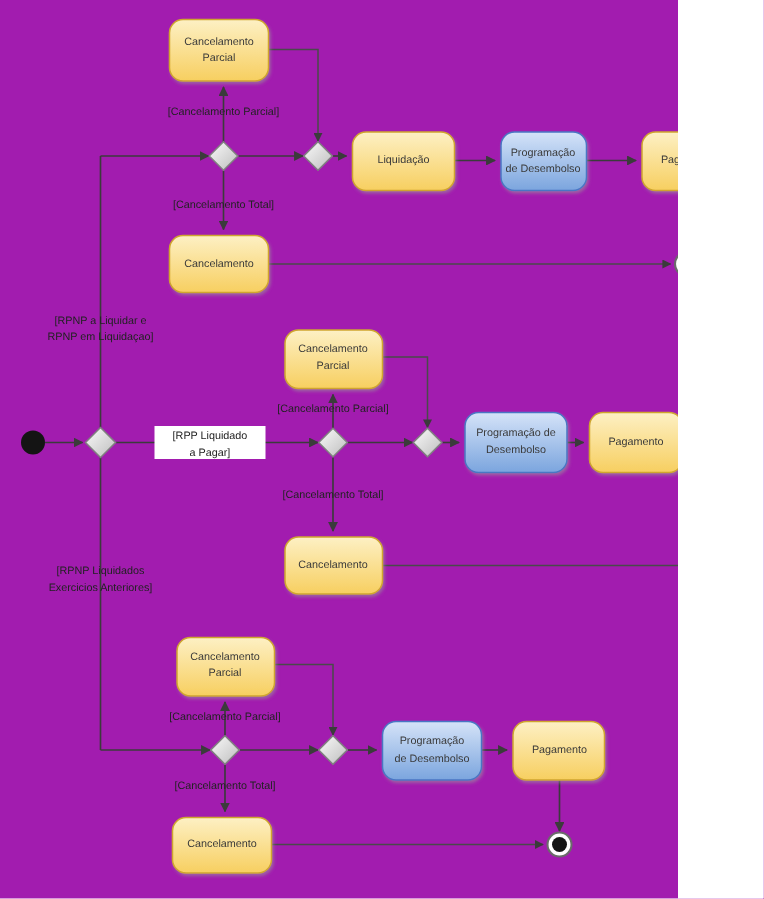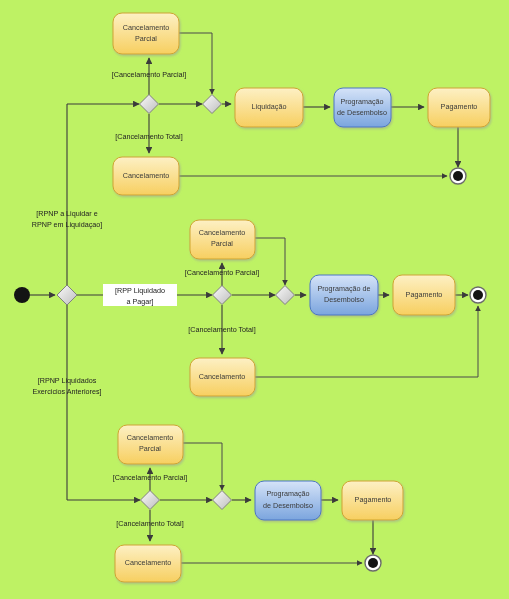--- a/index.html
+++ b/index.html
@@ -2,23 +2,23 @@
 <html><head>
 <meta charset="utf-8">
 <style>
   html, body {
     margin: 0;
     padding: 0;
     background: #ffffff;
   }
   #diagram-root {
     position: relative;
-    width: 509px;
+    width: 452px;
     height: 599px;
-    background: #bef264;
+    background: #a21caf;
     font-family: "Liberation Sans", sans-serif;
     overflow: hidden;
   }
   svg#canvas {
     position: absolute;
     top: 0;
     left: 0;
     width: 509px;
     height: 599px;
   }

